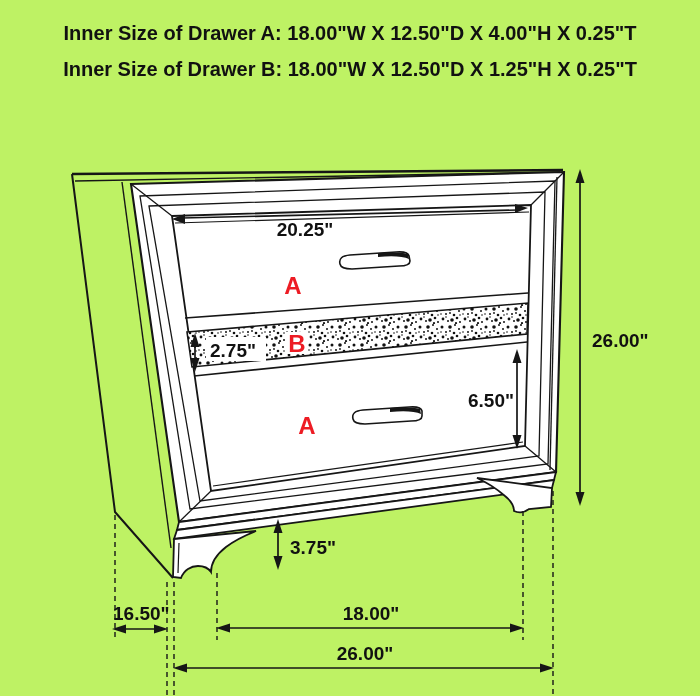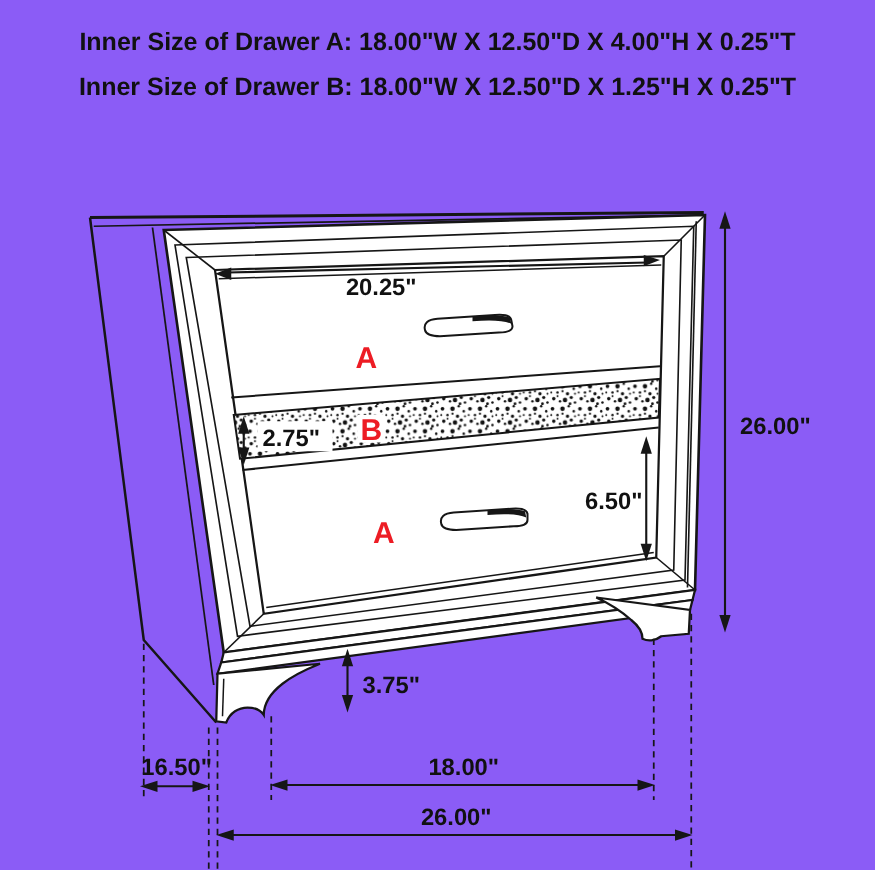--- a/index.html
+++ b/index.html
@@ -1,16 +1,16 @@
 <!DOCTYPE html>
 <html><head>
 <meta charset="utf-8">
 <style>
   html,body{margin:0;padding:0;background:#ffffff;}
-  .page{position:relative;width:700px;height:696px;background:#8b5cf6;overflow:hidden;
+  .page{position:relative;width:700px;height:696px;background:#bef264;overflow:hidden;
         font-family:"Liberation Sans",sans-serif;}
   svg{display:block;}
   .ln{stroke:#161616;fill:none;}
   .fillw{fill:#ffffff;stroke:#161616;}
   .dim{stroke:#161616;fill:none;stroke-width:1.7;}
   .head{fill:#161616;stroke:none;}
   .dimtxt{font-family:"Liberation Sans",sans-serif;font-weight:bold;font-size:19px;fill:#111111;}
   .hdrtxt{font-family:"Liberation Sans",sans-serif;font-weight:bold;font-size:20px;fill:#111111;}
   .redtxt{font-family:"Liberation Sans",sans-serif;font-weight:bold;font-size:24px;}
   .dash{stroke:#161616;stroke-width:1.4;fill:none;stroke-dasharray:5 4;}

